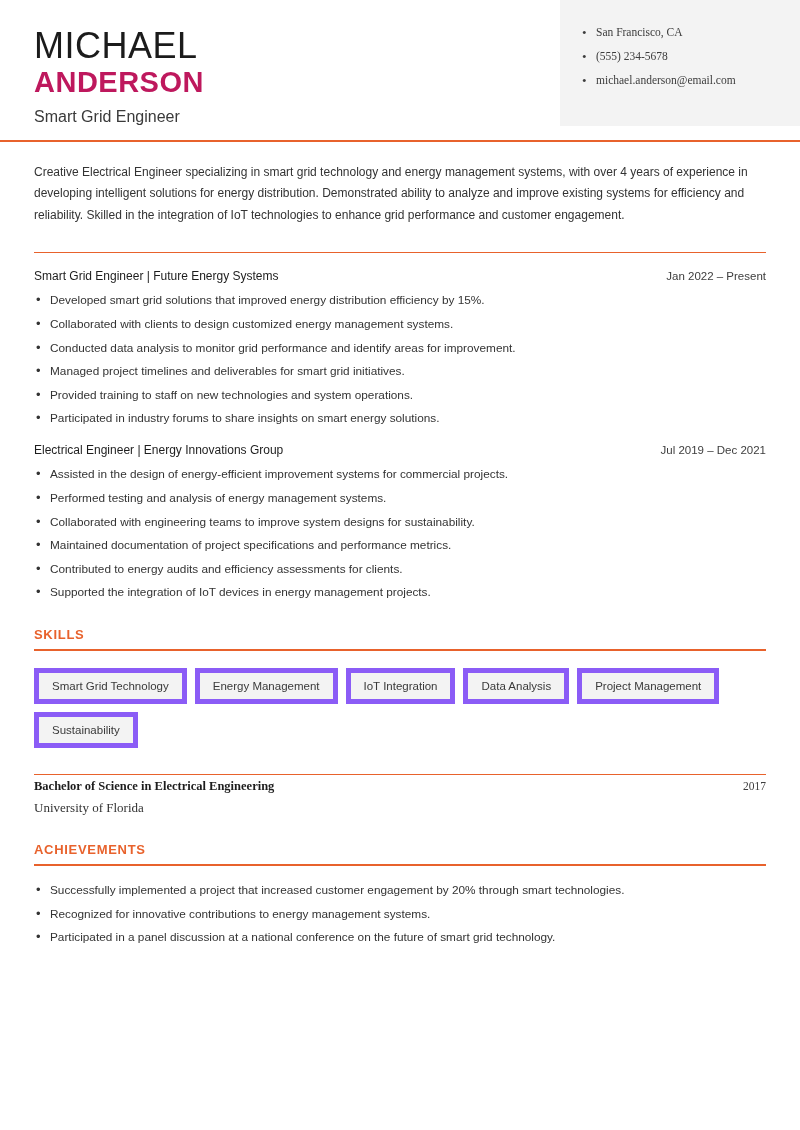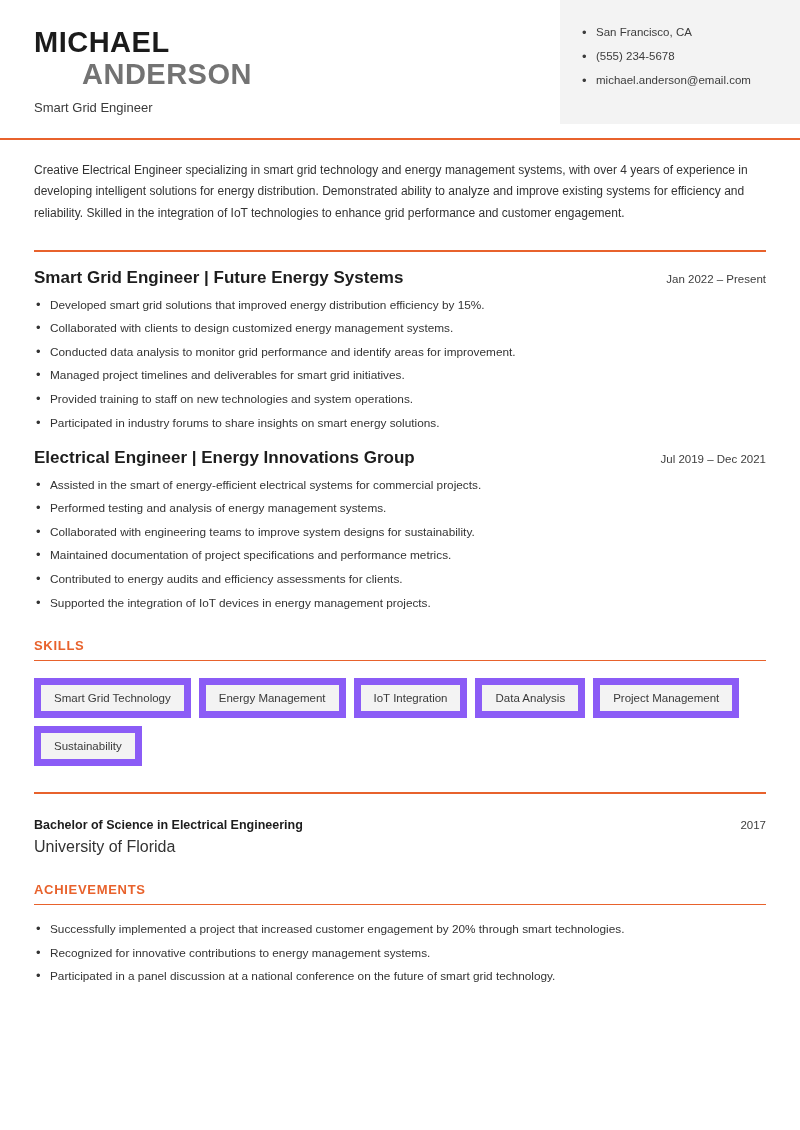--- a/index.html
+++ b/index.html
@@ -27,47 +27,47 @@
     display: flex;
     align-items: flex-start;
     justify-content: space-between;
     padding: 0;
   }
   .header-left {
     padding: 26px 0 0 34px;
     flex: 1 1 auto;
   }
   .name-first {
-    font-size: 29px;
-    font-weight: bold;
+    font-size: 36px;
+    font-weight: normal;
     letter-spacing: 0.5px;
     color: #1b1b1b;
     line-height: 1.12;
     text-transform: uppercase;
   }
   .name-last {
     font-size: 29px;
     font-weight: bold;
     letter-spacing: 0.5px;
-    color: #737373;
+    color: #be185d;
     line-height: 1.12;
     text-transform: uppercase;
-    margin-left: 48px;
   }
   .job-title {
     margin-top: 9px;
-    font-size: 13px;
+    font-size: 16px;
     color: #3a3a3a;
   }
   .header-right {
     width: 240px;
     background: #f3f3f3;
     padding: 26px 2px 22px 22px;
     align-self: stretch;
     min-height: 124px;
+    font-family: Liberation Serif, serif;
   }
   .contact-item {
     position: relative;
     font-size: 11.5px;
     color: #3c3c3c;
     padding-left: 14px;
     margin-bottom: 12px;
     white-space: nowrap;
   }
   .contact-item:last-child { margin-bottom: 0; }
@@ -115,22 +115,22 @@
   }
 
   
   .job { margin-top: 16px; }
   .job-head {
     display: flex;
     align-items: baseline;
     justify-content: space-between;
   }
   .job-role {
-    font-size: 17px;
-    font-weight: bold;
+    font-size: 12px;
+    font-weight: normal;
     color: #1d1d1d;
   }
   .job-dates {
     font-size: 11.5px;
     color: #3d3d3d;
     white-space: nowrap;
     padding-left: 12px;
   }
   ul.bullets {
     list-style: none;
@@ -156,46 +156,46 @@
 
   
   .chips {
     display: flex;
     flex-wrap: wrap;
     gap: 8px;
     margin-top: 17px;
   }
   .chip {
     background: #f3f3f3;
-    border: 7px solid #8b5cf6;
+    border: 5px solid #8b5cf6;
     font-size: 11.5px;
     color: #3a3a3a;
     padding: 7px 13px;
     white-space: nowrap;
   }
 
   
-  .edu { margin-top: 24px; }
+  .edu { margin-top: 4px; font-family: Liberation Serif, serif; }
   .edu-head {
     display: flex;
     align-items: baseline;
     justify-content: space-between;
   }
   .edu-degree {
     font-size: 12.5px;
     font-weight: bold;
     color: #1d1d1d;
   }
   .edu-year {
     font-size: 11.5px;
     color: #3d3d3d;
     white-space: nowrap;
   }
   .edu-school {
-    font-size: 16px;
+    font-size: 13px;
     color: #333333;
     margin-top: 6px;
   }
 
   .achievements ul.bullets { margin-top: 16px; }
   .section.languages { margin-top: 28px; }
   .bottom-pad { height: 80px; }
 </style>
 </head>
 <body>
@@ -237,21 +237,21 @@
           <li>Participated in industry forums to share insights on smart energy solutions.</li>
         </ul>
       </div>
 
       <div class="job">
         <div class="job-head">
           <div class="job-role">Electrical Engineer | Energy Innovations Group</div>
           <div class="job-dates">Jul 2019 – Dec 2021</div>
         </div>
         <ul class="bullets">
-          <li>Assisted in the smart of energy-efficient electrical systems for commercial projects.</li>
+          <li>Assisted in the design of energy-efficient improvement systems for commercial projects.</li>
           <li>Performed testing and analysis of energy management systems.</li>
           <li>Collaborated with engineering teams to improve system designs for sustainability.</li>
           <li>Maintained documentation of project specifications and performance metrics.</li>
           <li>Contributed to energy audits and efficiency assessments for clients.</li>
           <li>Supported the integration of IoT devices in energy management projects.</li>
         </ul>
       </div>
     </div>
 
     <div class="section">

